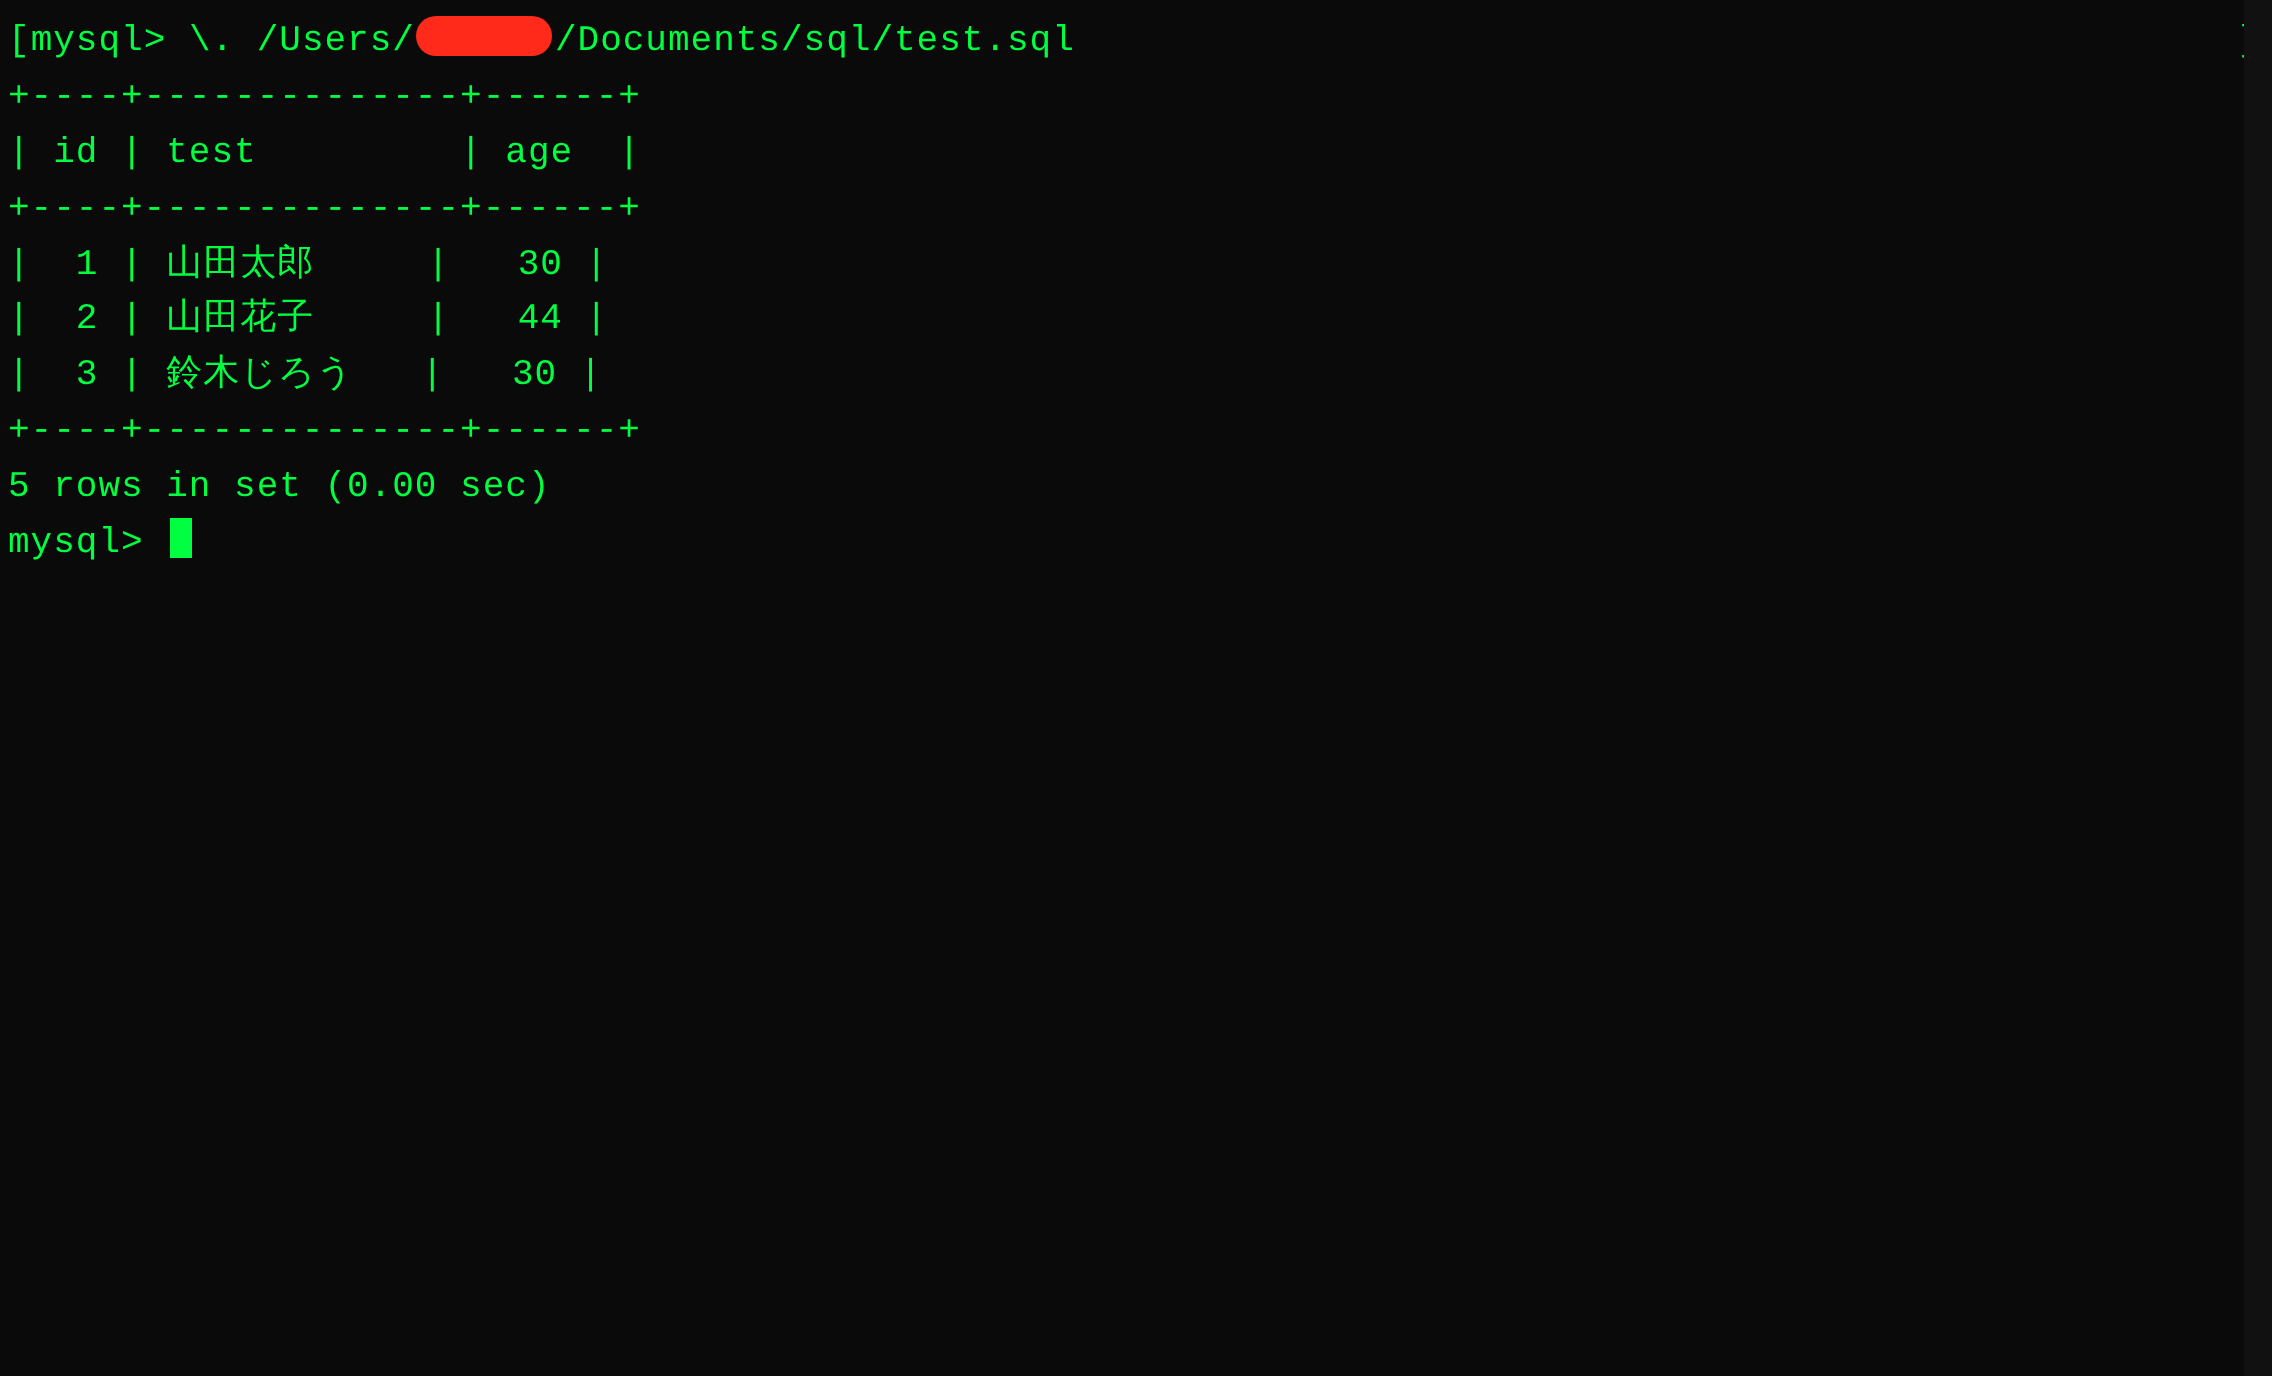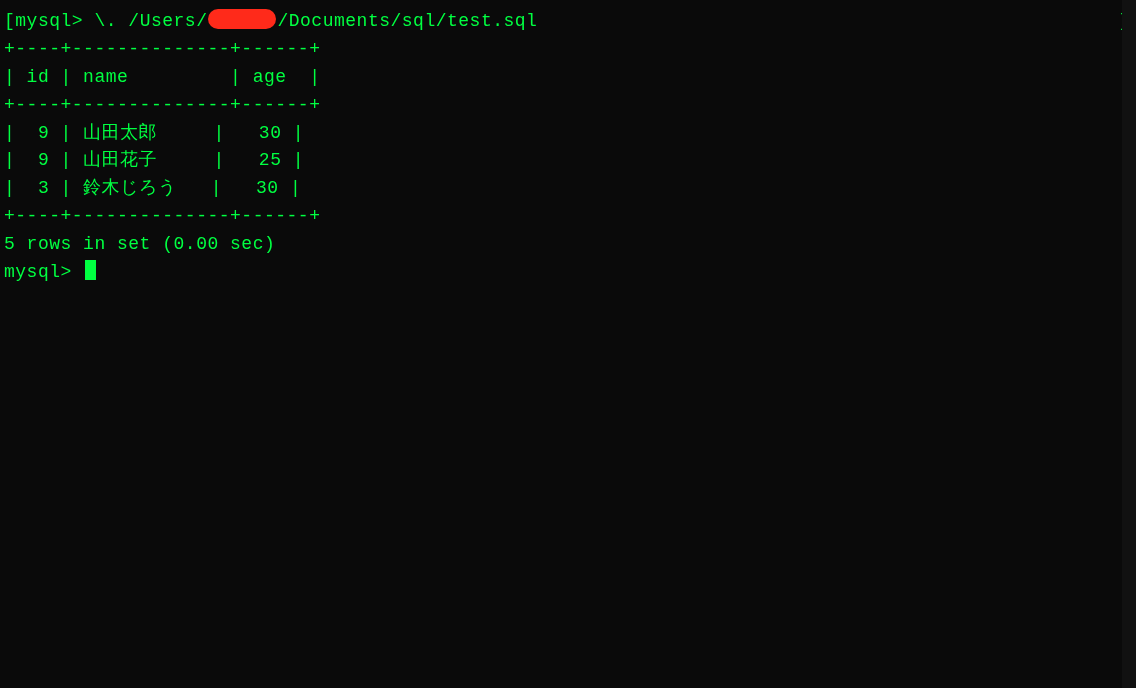--- a/index.html
+++ b/index.html
@@ -63,23 +63,23 @@
       background-color: #111111;
     }
   </style>
 </head>
 <body>
 
 <div class="terminal-line"><span class="bracket">[</span><span>mysql&gt;</span> <span>\.</span><span> /Users/</span><span class="redacted"></span><span>/Documents/sql/test.sql</span></div>
 <span class="right-bracket">]</span>
 
 <div class="terminal-line">+----+--------------+------+</div>
-<div class="terminal-line">| id | name         | age  |</div>
+<div class="terminal-line">| id | test         | age  |</div>
 <div class="terminal-line">+----+--------------+------+</div>
-<div class="terminal-line">|  9 | 山田太郎     |   30 |</div>
-<div class="terminal-line">|  9 | 山田花子     |   25 |</div>
+<div class="terminal-line">|  1 | 山田太郎     |   30 |</div>
+<div class="terminal-line">|  2 | 山田花子     |   44 |</div>
 <div class="terminal-line">|  3 | 鈴木じろう   |   30 |</div>
 <div class="terminal-line">+----+--------------+------+</div>
 <div class="terminal-line">5 rows in set (0.00 sec)</div>
 <div class="terminal-line"></div>
 <div class="terminal-line"><span>mysql&gt; </span><span class="cursor"></span></div>
 
 <div class="scrollbar-track"></div>
 
 </body></html>

